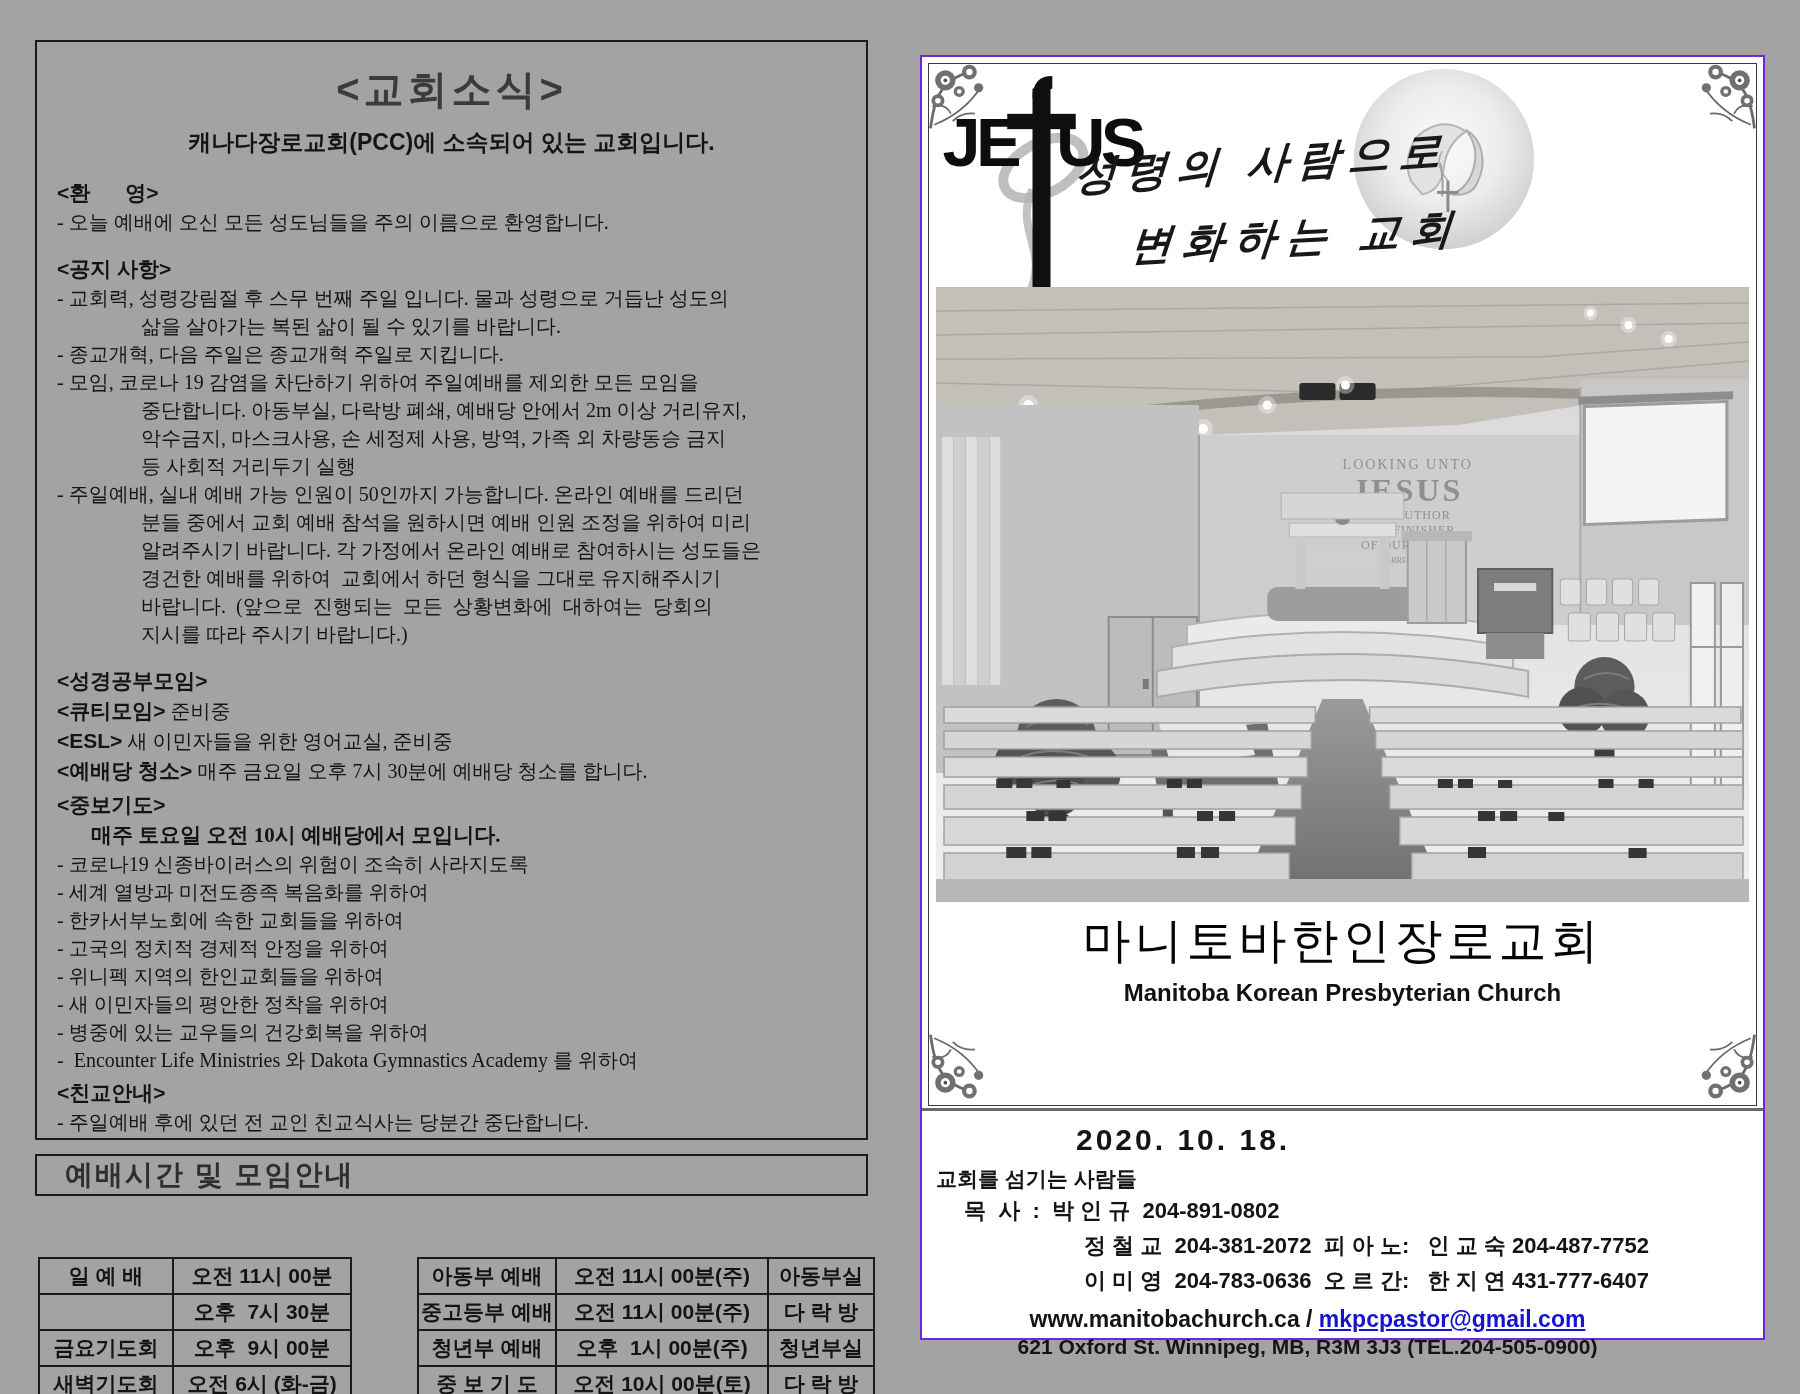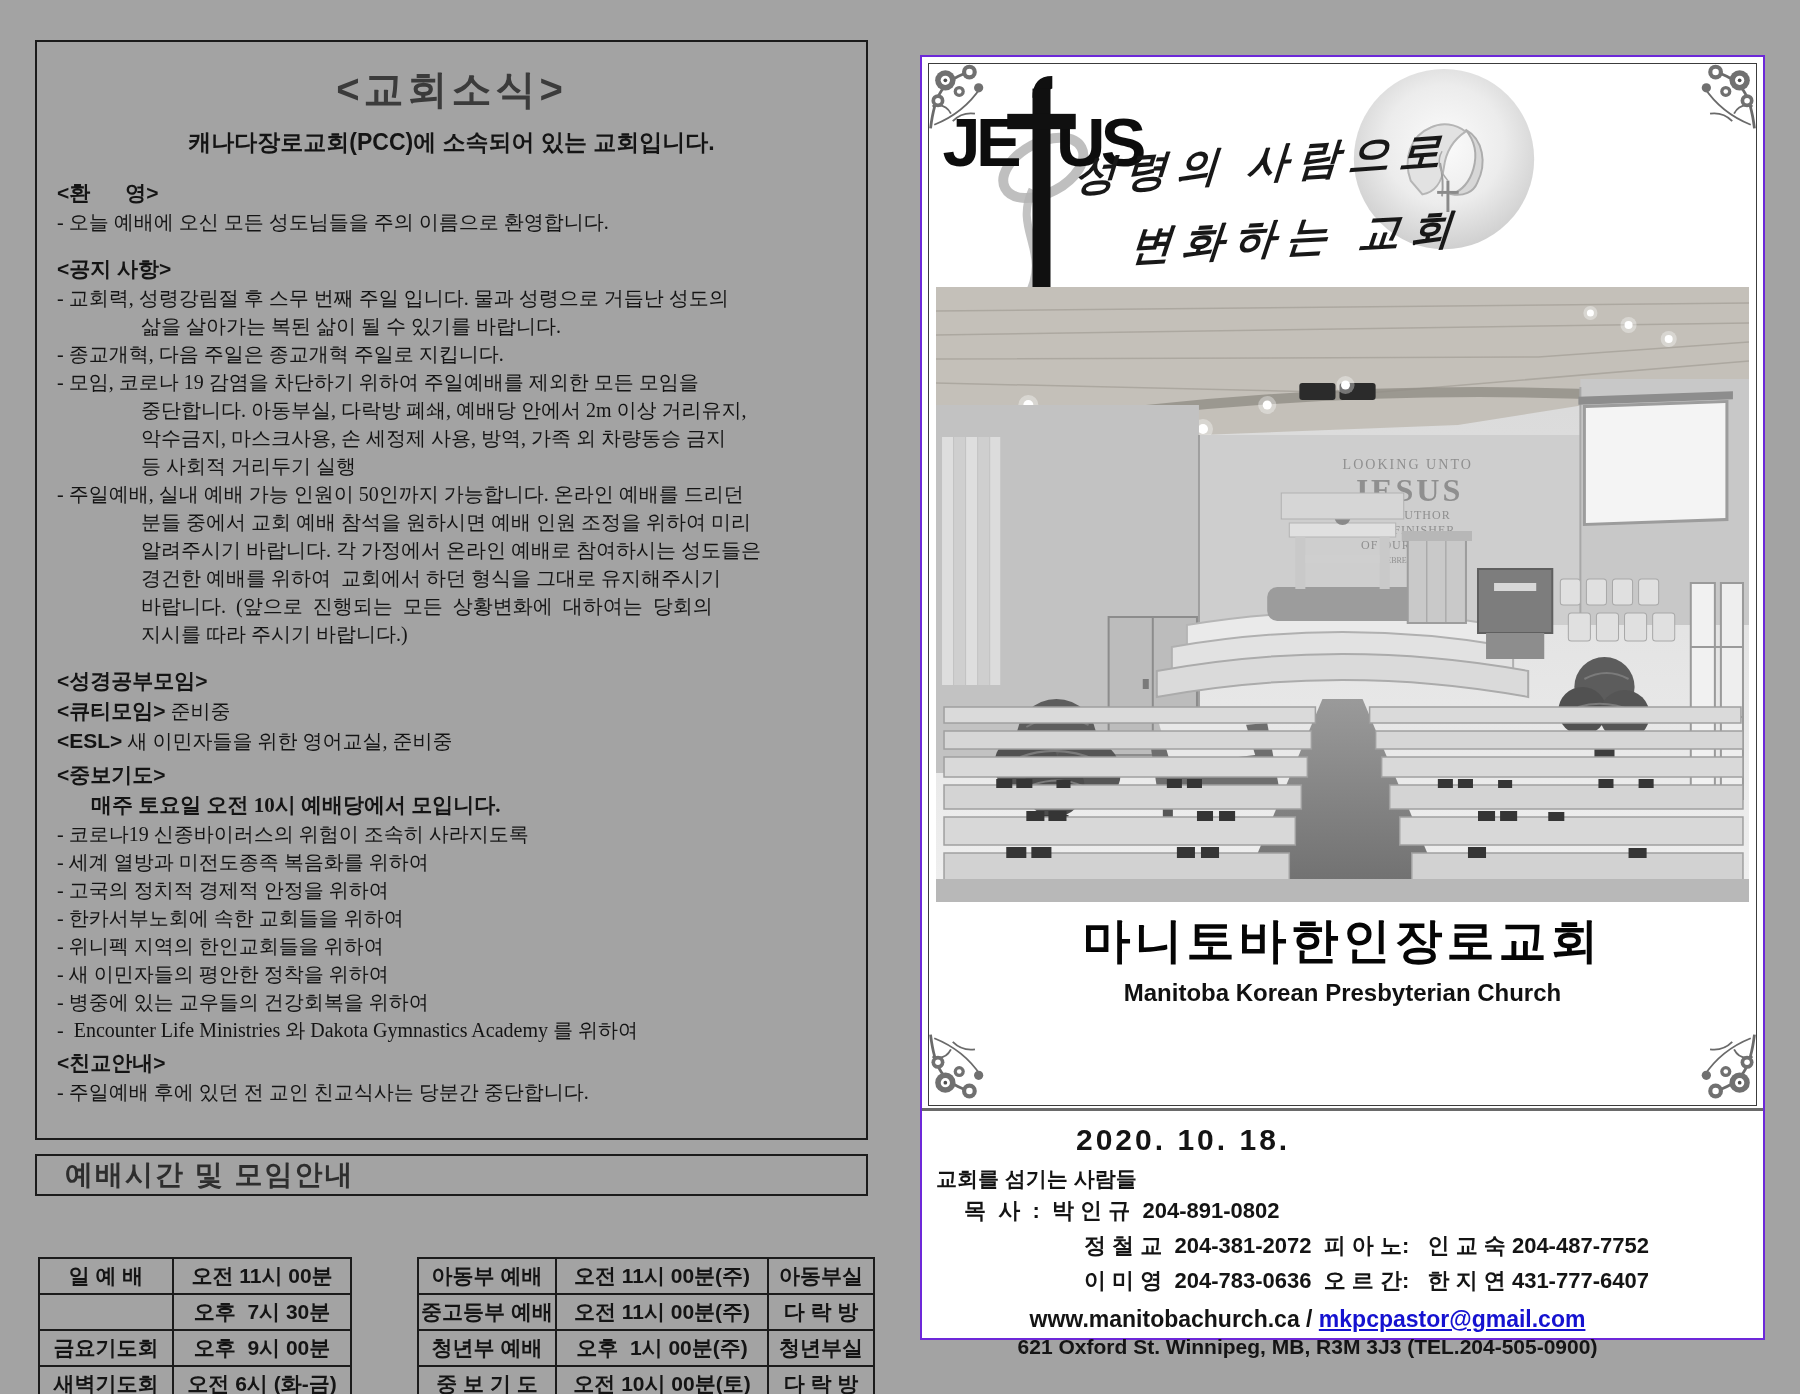--- a/index.html
+++ b/index.html
@@ -47,21 +47,21 @@
 
   .logo{position:absolute;left:20px;top:10px;}
   .hands{position:absolute;left:424px;top:8px;}
   .slogan{position:absolute;font-style:italic;font-weight:800;color:#181818;white-space:pre;
           font-family:"Liberation Serif","DejaVu Serif",serif;}
   .slogan.s1{left:152px;top:78px;font-size:42px;letter-spacing:9px;transform:rotate(-4deg) skewX(-8deg);}
   .slogan.s2{left:208px;top:152px;font-size:42px;letter-spacing:10px;transform:rotate(-3deg) skewX(-8deg);}
 
   .photo{position:absolute;left:14px;top:230px;width:813px;height:615px;}
   .name-ko{position:absolute;left:0;right:0;top:852px;text-align:center;font-size:48px;
-           font-weight:700;letter-spacing:4px;color:#050505;}
+           font-weight:400;letter-spacing:4px;color:#050505;}
   .name-en{position:absolute;left:0;right:0;top:922px;text-align:center;font-size:24px;
            font-weight:800;color:#111;}
 
   .lower{position:absolute;left:4px;top:1056px;right:4px;bottom:2px;}
   .date-line{margin:10px 0 0 150px;font-size:30px;font-weight:800;letter-spacing:3px;white-space:pre;}
   .serving{margin:8px 0 0 10px;font-size:21px;font-weight:800;}
   .cline{white-space:pre;font-weight:700;font-size:22px;line-height:35px;}
   .cline.c1{padding-left:38px;}
   .cline.c2{padding-left:158px;}
   .webline{margin-top:8px;text-align:center;padding-right:70px;font-size:23px;font-weight:800;white-space:pre;}
@@ -113,32 +113,33 @@
         <div class="ln b ind"><span class="head"></span><span class="txt">지시를 따라 주시기 바랍니다.)</span></div>
 
         <div class="ln sp"><span class="head"></span><span class="txt"></span></div>
 
         <div class="ln h"><span class="head">&lt;성경공부모임&gt;</span><span class="txt"></span></div>
 
         <div class="ln hx"><span class="head">&lt;큐티모임&gt;</span><span class="txt"> 준비중</span></div>
 
         <div class="ln hx"><span class="head">&lt;ESL&gt;</span><span class="txt"> 새 이민자들을 위한 영어교실, 준비중</span></div>
 
+        <div class="ln hx"><span class="head">&lt;예배당 청소&gt;</span><span class="txt"> 매주 금요일 오후 7시 30분에 예배당 청소를 합니다.</span></div>
 
         <div class="ln h"><span class="head">&lt;중보기도&gt;</span><span class="txt"></span></div>
 
         <div class="ln bb"><span class="head"></span><span class="txt">매주 토요일 오전 10시 예배당에서 모입니다.</span></div>
 
         <div class="ln b"><span class="head"></span><span class="txt">- 코로나19 신종바이러스의 위험이 조속히 사라지도록</span></div>
 
         <div class="ln b"><span class="head"></span><span class="txt">- 세계 열방과 미전도종족 복음화를 위하여</span></div>
 
+        <div class="ln b"><span class="head"></span><span class="txt">- 한카서부노회에 속한 교회들을 위하여</span></div>
+
         <div class="ln b"><span class="head"></span><span class="txt">- 고국의 정치적 경제적 안정을 위하여</span></div>
-
-        <div class="ln b"><span class="head"></span><span class="txt">- 한카서부노회에 속한 교회들을 위하여</span></div>
 
         <div class="ln b"><span class="head"></span><span class="txt">- 위니펙 지역의 한인교회들을 위하여</span></div>
 
         <div class="ln b"><span class="head"></span><span class="txt">- 새 이민자들의 평안한 정착을 위하여</span></div>
 
         <div class="ln b"><span class="head"></span><span class="txt">- 병중에 있는 교우들의 건강회복을 위하여</span></div>
 
         <div class="ln b"><span class="head"></span><span class="txt">-  Encounter Life Ministries 와 Dakota Gymnastics Academy 를 위하여</span></div>
 
         <div class="ln h"><span class="head">&lt;친교안내&gt;</span><span class="txt"></span></div>

